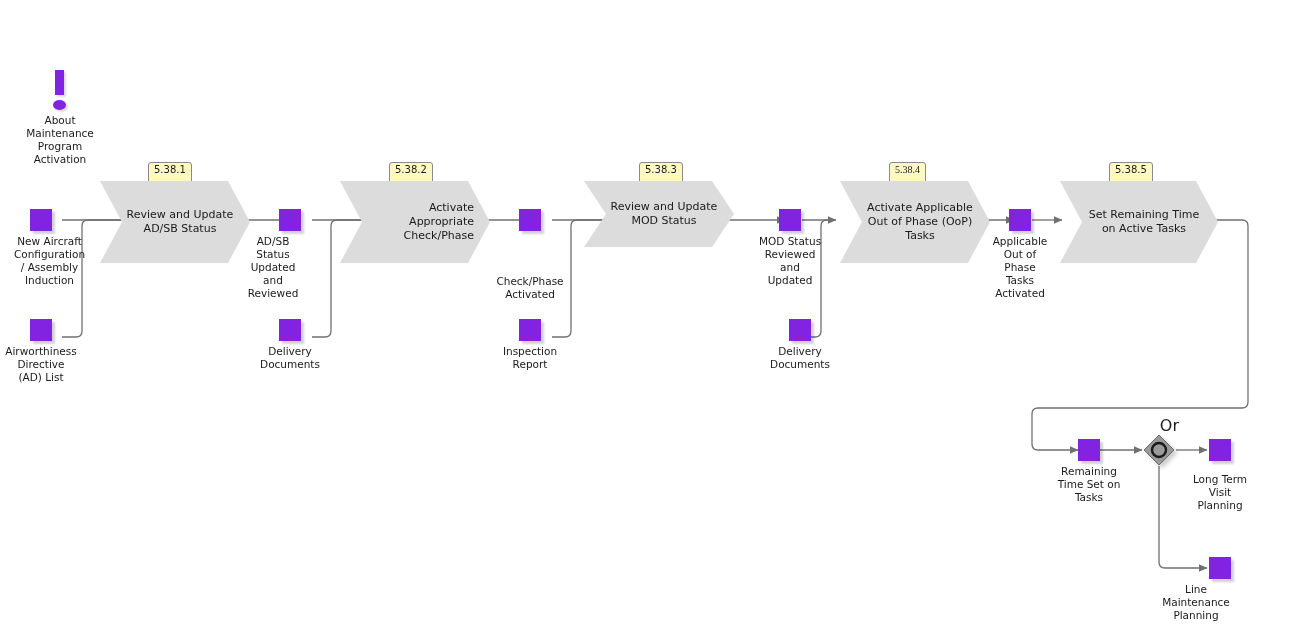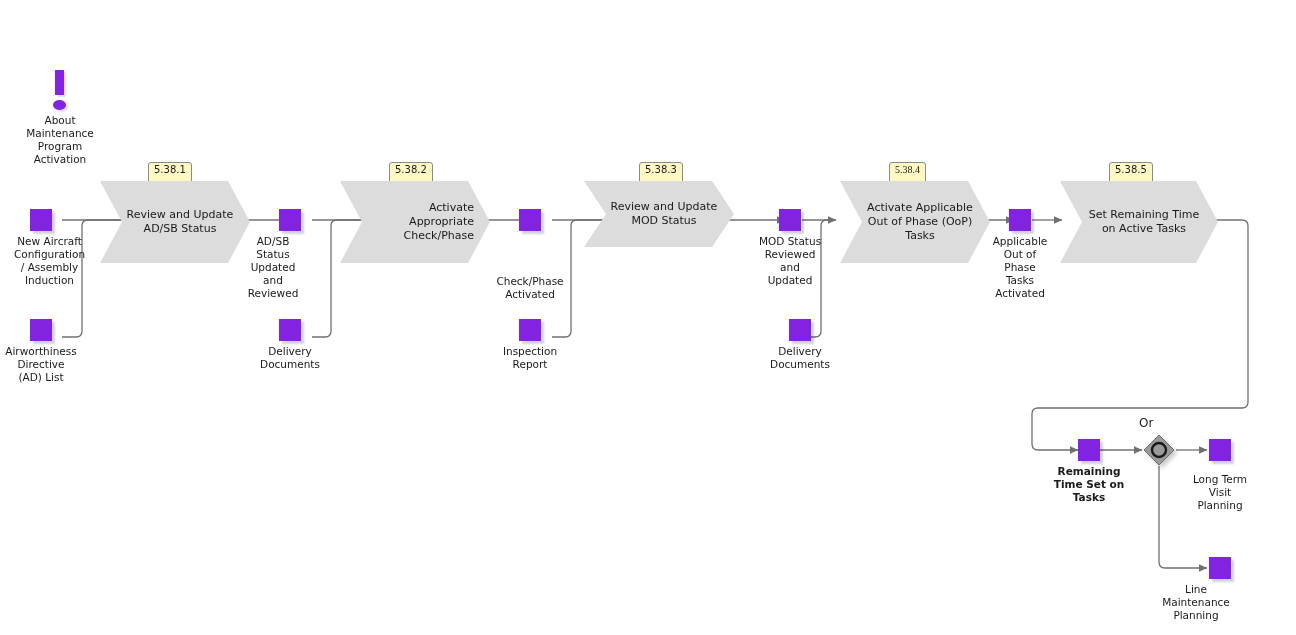--- a/index.html
+++ b/index.html
@@ -86,21 +86,21 @@
   }
 
   
   .gateway{
     position:absolute;
     width:30px;height:30px;
     filter:drop-shadow(3px 3px 2px rgba(0,0,0,.2));
   }
   .gw-label{
     position:absolute;
-    font-size:12px;color:#1a1a1a;text-align:left;
+    font-size:16px;color:#1a1a1a;text-align:right;
   }
 </style>
 </head>
 <body>
 
 <div id="canvas">
 
 
   <svg class="edges" viewBox="0 0 1296 635" width="1296" height="635">
     <defs>
@@ -233,21 +233,21 @@
 Documents</div>
 
   <div class="dataobj" style="left:1009px;top:209px;"></div>
   <div class="dlabel" style="left:982px;top:235px;width:76px;">Applicable
 Out of
 Phase
 Tasks
 Activated</div>
 
   <div class="dataobj" style="left:1078px;top:439px;"></div>
-  <div class="dlabel" style="left:1041px;top:465px;width:96px;font-weight:bold;">Remaining
+  <div class="dlabel" style="left:1041px;top:465px;width:96px;">Remaining
 Time Set on
 Tasks</div>
 
   <div class="dataobj" style="left:1209px;top:439px;"></div>
   <div class="dlabel" style="left:1176px;top:465px;width:88px;margin-top:8px;">Long Term
 Visit
 Planning</div>
 
   <div class="dataobj" style="left:1209px;top:557px;"></div>
   <div class="dlabel" style="left:1142px;top:583px;width:108px;">Line

